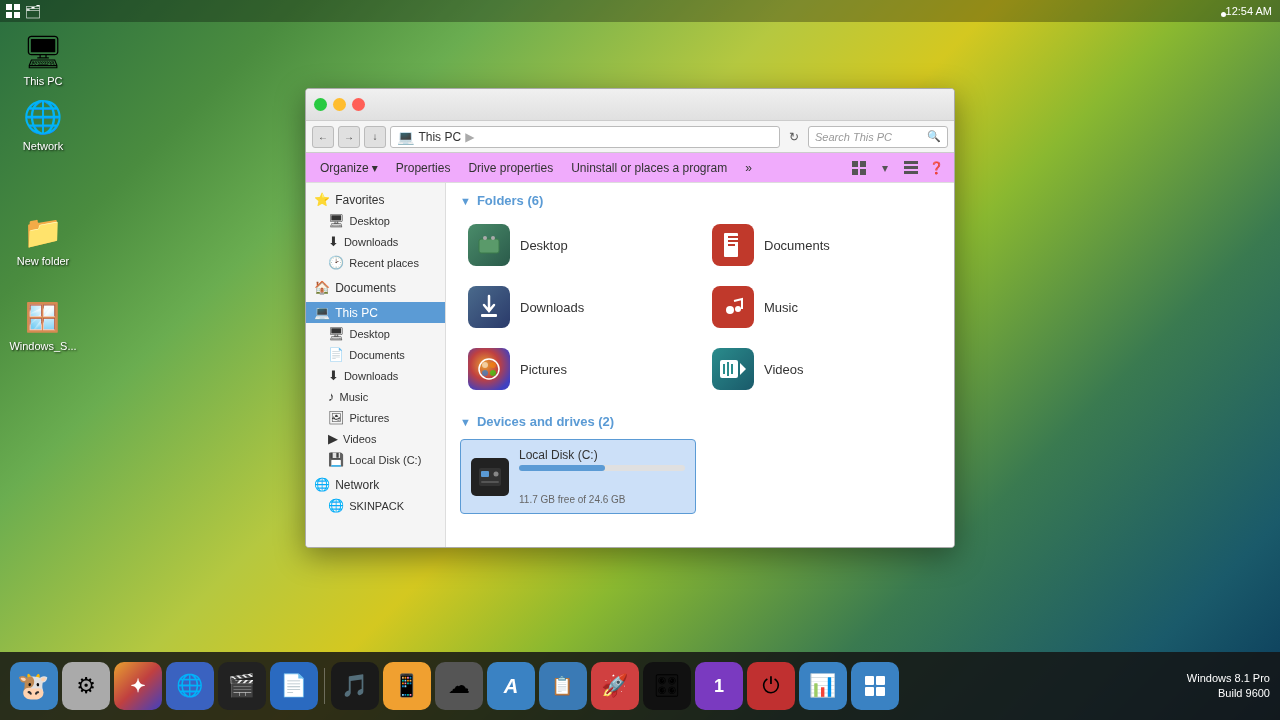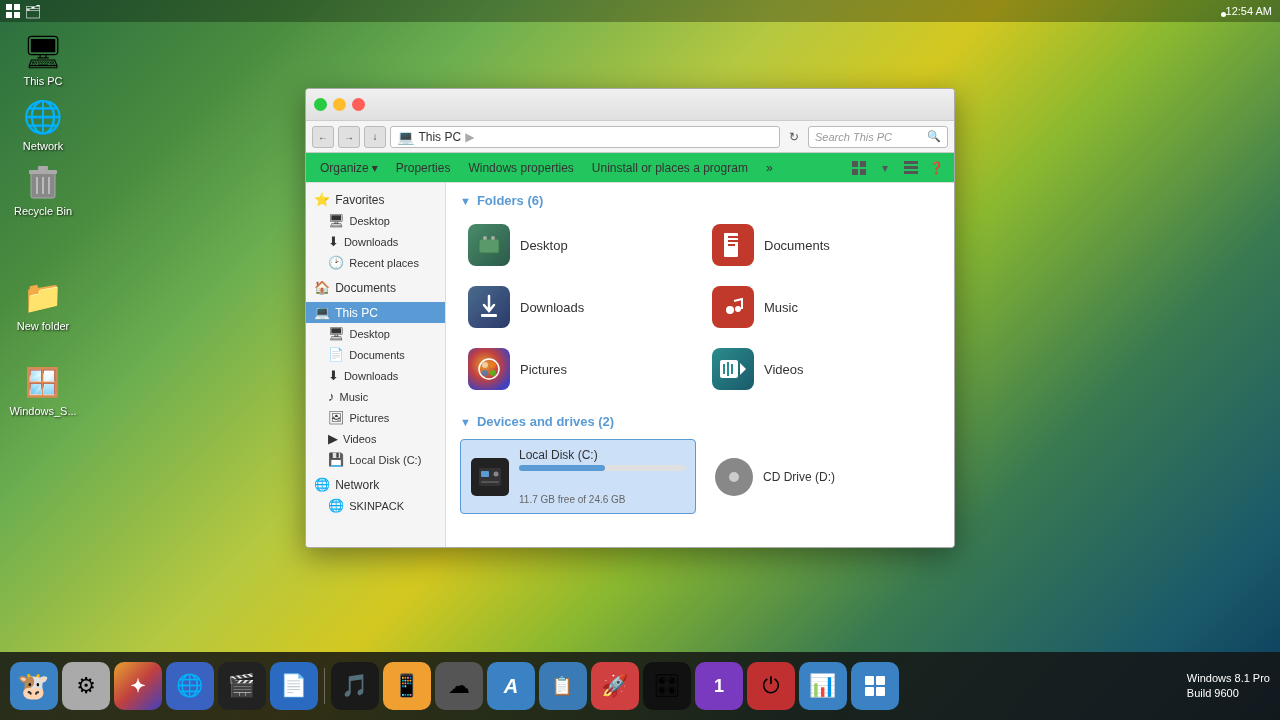--- a/index.html
+++ b/index.html
@@ -115,20 +115,21 @@
     .dock-divider {
       width: 1px;
       height: 36px;
       background: rgba(255,255,255,0.3);
       margin: 0 2px;
     }
     .dock-wininfo {
       margin-left: auto;
       color: white;
       font-size: 11px;
+      text-align: right;
       line-height: 1.5;
     }
 
     
     .explorer-window {
       position: absolute;
       top: 88px;
       left: 305px;
       width: 650px;
       height: 460px;
@@ -226,21 +227,21 @@
       align-items: center;
       justify-content: center;
       font-size: 12px;
       cursor: pointer;
       color: #555;
     }
 
     
     .toolbar {
       height: 30px;
-      background: #22c55e;
+      background: #f0abfc;
       border-bottom: 1px solid #ddd;
       display: flex;
       align-items: center;
       padding: 0 6px;
       gap: 2px;
       flex-shrink: 0;
     }
     .toolbar-btn {
       padding: 3px 8px;
       font-size: 12px;
@@ -454,33 +455,20 @@
 
 <div class="desktop-icons">
   <div class="desktop-icon">
     <div class="desktop-icon-img" style="background:none; font-size:32px;">🖥</div>
     <div class="desktop-icon-label">This PC</div>
   </div>
   <div class="desktop-icon">
     <div class="desktop-icon-img" style="background:none; font-size:32px;">🌐</div>
     <div class="desktop-icon-label">Network</div>
   </div>
-  <div class="desktop-icon">
-    <div class="desktop-icon-img" style="background:none;">
-      <svg width="32" height="36" viewBox="0 0 32 36" fill="none">
-        <rect x="4" y="8" width="24" height="26" rx="2" fill="#888" stroke="#aaa" stroke-width="1"></rect>
-        <rect x="2" y="6" width="28" height="4" rx="1" fill="#aaa"></rect>
-        <rect x="11" y="2" width="10" height="4" rx="1" fill="#aaa"></rect>
-        <line x1="10" y1="13" x2="10" y2="30" stroke="#ccc" stroke-width="1.5"></line>
-        <line x1="16" y1="13" x2="16" y2="30" stroke="#ccc" stroke-width="1.5"></line>
-        <line x1="22" y1="13" x2="22" y2="30" stroke="#ccc" stroke-width="1.5"></line>
-      </svg>
-    </div>
-    <div class="desktop-icon-label">Recycle Bin</div>
-  </div>
   <div class="desktop-icon" style="margin-top:50px;">
     <div class="desktop-icon-img" style="background:none; font-size:32px;">📁</div>
     <div class="desktop-icon-label">New folder</div>
   </div>
   <div class="desktop-icon" style="margin-top:20px;">
     <div class="desktop-icon-img" style="background:none; font-size:28px;">🪟</div>
     <div class="desktop-icon-label">Windows_S...</div>
   </div>
 </div>
 
@@ -512,21 +500,21 @@
 
   <div class="toolbar">
     <div class="toolbar-btn">
       <span>Organize</span>
       <span>▾</span>
     </div>
     <div class="toolbar-btn">
       <span>Properties</span>
     </div>
     <div class="toolbar-btn">
-      <span>Windows properties</span>
+      <span>Drive properties</span>
     </div>
     <div class="toolbar-btn">
       <span>Uninstall or places a program</span>
     </div>
     <div class="toolbar-btn">
       <span>»</span>
     </div>
     <div class="toolbar-right">
       <div class="view-btn">
         <svg width="14" height="14" viewBox="0 0 14 14" fill="#555">
@@ -710,28 +698,20 @@
               <circle cx="20" cy="11" r="2.5" fill="#888"></circle>
               <rect x="5" y="18" width="18" height="2" rx="1" fill="#555"></rect>
             </svg>
           </div>
           <div class="drive-info">
             <div class="drive-name">Local Disk (C:)</div>
             <div class="drive-bar-bg">
               <div class="drive-bar-fill" style="width:52%"></div>
             </div>
             <div class="drive-space">11.7 GB free of 24.6 GB</div>
-          </div>
-        </div>
-        <div class="drive-item">
-          <div class="cd-icon">
-            <div class="cd-center"></div>
-          </div>
-          <div class="drive-info">
-            <div class="drive-name">CD Drive (D:)</div>
           </div>
         </div>
       </div>
     </div>
   </div>
 </div>
 
 <div class="dock">
   <div class="dock-item" style="background:#3a82c3; font-size:26px;">🐮</div>
   <div class="dock-item" style="background:#aaa; font-size:22px;">⚙</div>

